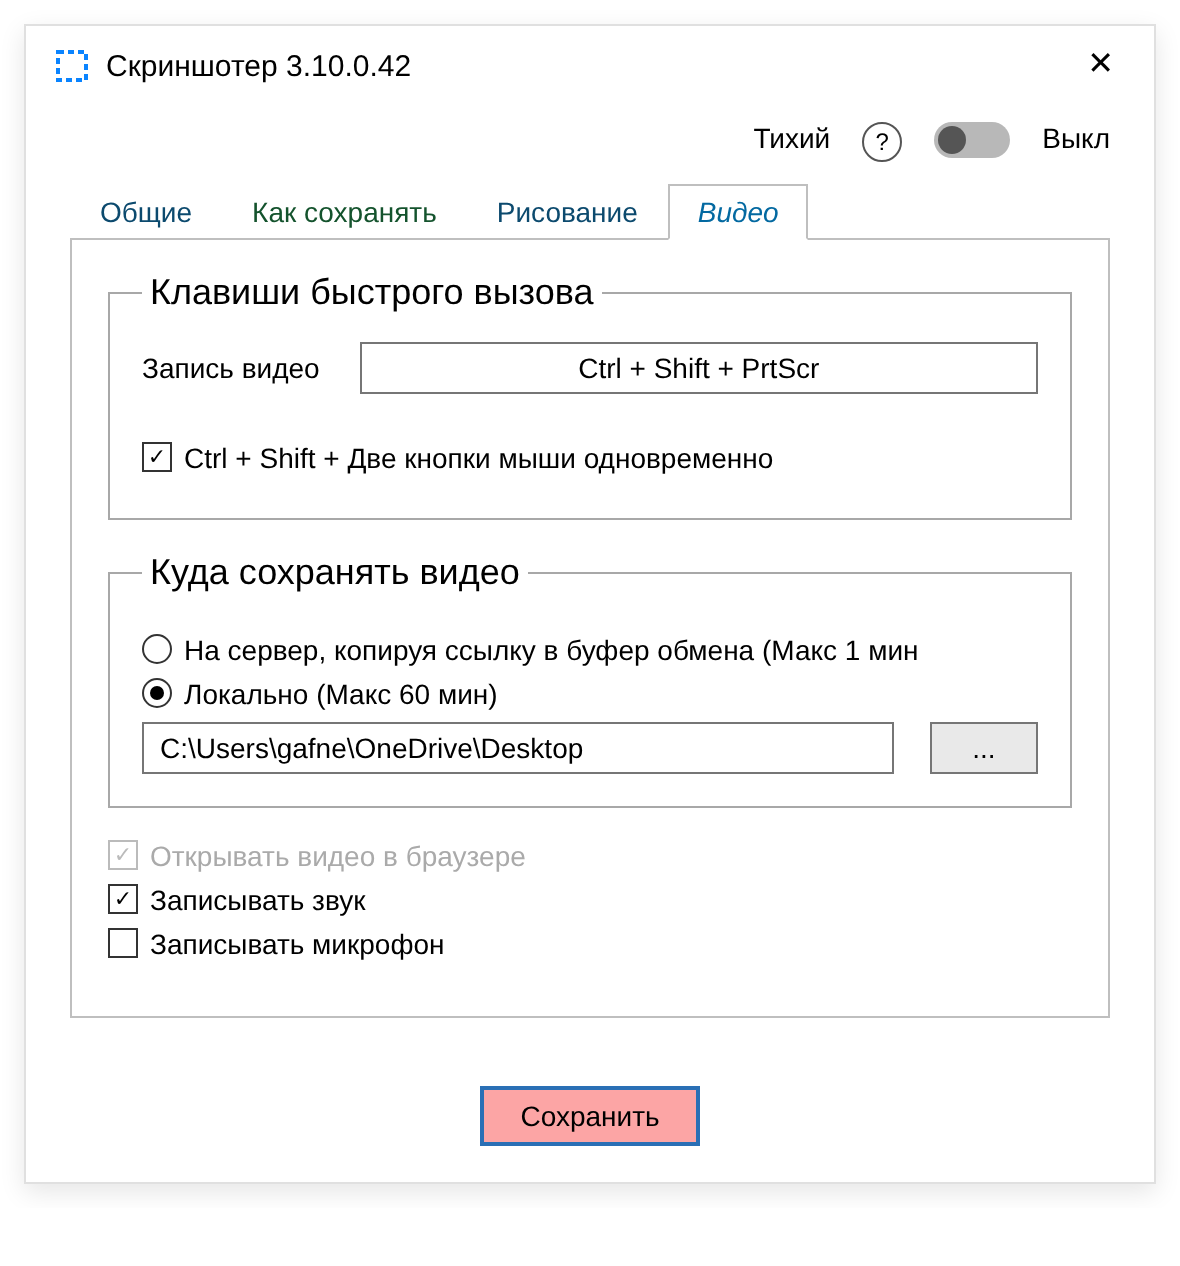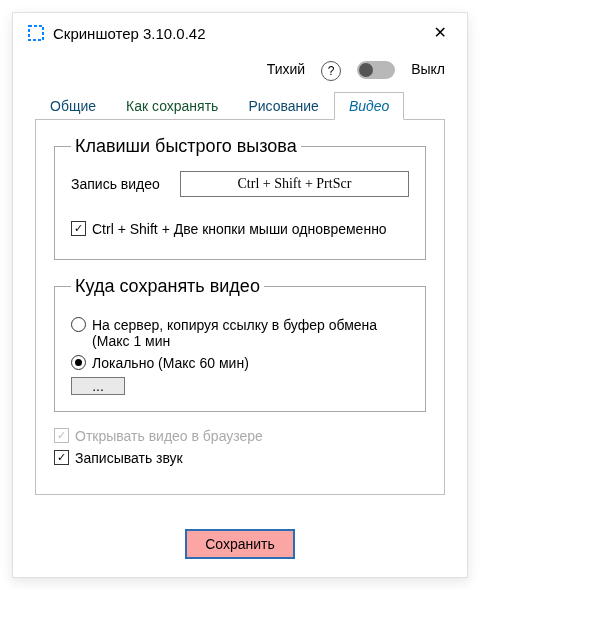--- a/index.html
+++ b/index.html
@@ -6,21 +6,21 @@
   body {
     margin: 0;
     padding: 12px;
     font-family: "Segoe UI", Arial, sans-serif;
     font-size: 14px;
     color: #000;
     background: #fff;
     width: 590px;
   }
   .window {
-    width: 456px;
+    width: 566px;
     border: 1px solid #e0e0e0;
     background: #fff;
     box-shadow: 0 4px 12px rgba(0,0,0,0.1);
   }
   .titlebar {
     display: flex;
     align-items: center;
     padding: 10px 14px;
     font-size: 15px;
   }
@@ -110,21 +110,21 @@
     margin-bottom: 24px;
   }
   .row:last-child { margin-bottom: 0; }
   .label-left { flex: 0 0 auto; margin-right: 20px; }
   .hotkey-box {
     flex: 1;
     border: 1px solid #767676;
     padding: 4px 8px;
     text-align: center;
     min-height: 26px;
-    display: flex; align-items: center; justify-content: center; font-family: Liberation Serif, serif;
+    display: flex; align-items: center; justify-content: center;
   }
   .checkbox {
     width: 15px; height: 15px;
     border: 1px solid #333;
     margin-right: 6px;
     display: inline-flex;
     align-items: center; justify-content: center;
     font-size: 11px;
     cursor: pointer;
     flex-shrink: 0;
@@ -237,34 +237,41 @@
         <legend>Куда сохранять видео</legend>
         <div class="option-line">
           <span class="radio"></span>
           <span>На сервер, копируя ссылку в буфер обмена (Макс 1 мин</span>
         </div>
         <div class="option-line">
           <span class="radio checked"></span>
           <span>Локально (Макс 60 мин)</span>
         </div>
         <div class="path-row">
+          <div class="path-input">
+            <span>C:\Users\gafne\OneDrive\Desktop</span>
+          </div>
           <div class="browse-btn">
             <span>...</span>
           </div>
         </div>
       </fieldset>
 
       <div class="option-line">
         <span class="checkbox checked disabled"></span>
         <span class="muted">Открывать видео в браузере</span>
       </div>
       <div class="option-line">
         <span class="checkbox checked"></span>
         <span>Записывать звук</span>
       </div>
+      <div class="option-line">
+        <span class="checkbox"></span>
+        <span>Записывать микрофон</span>
+      </div>
 
     </div>
 
   </div>
 
   <div class="footer">
     <div class="save-btn">
       <span>Сохранить</span>
     </div>
   </div>

